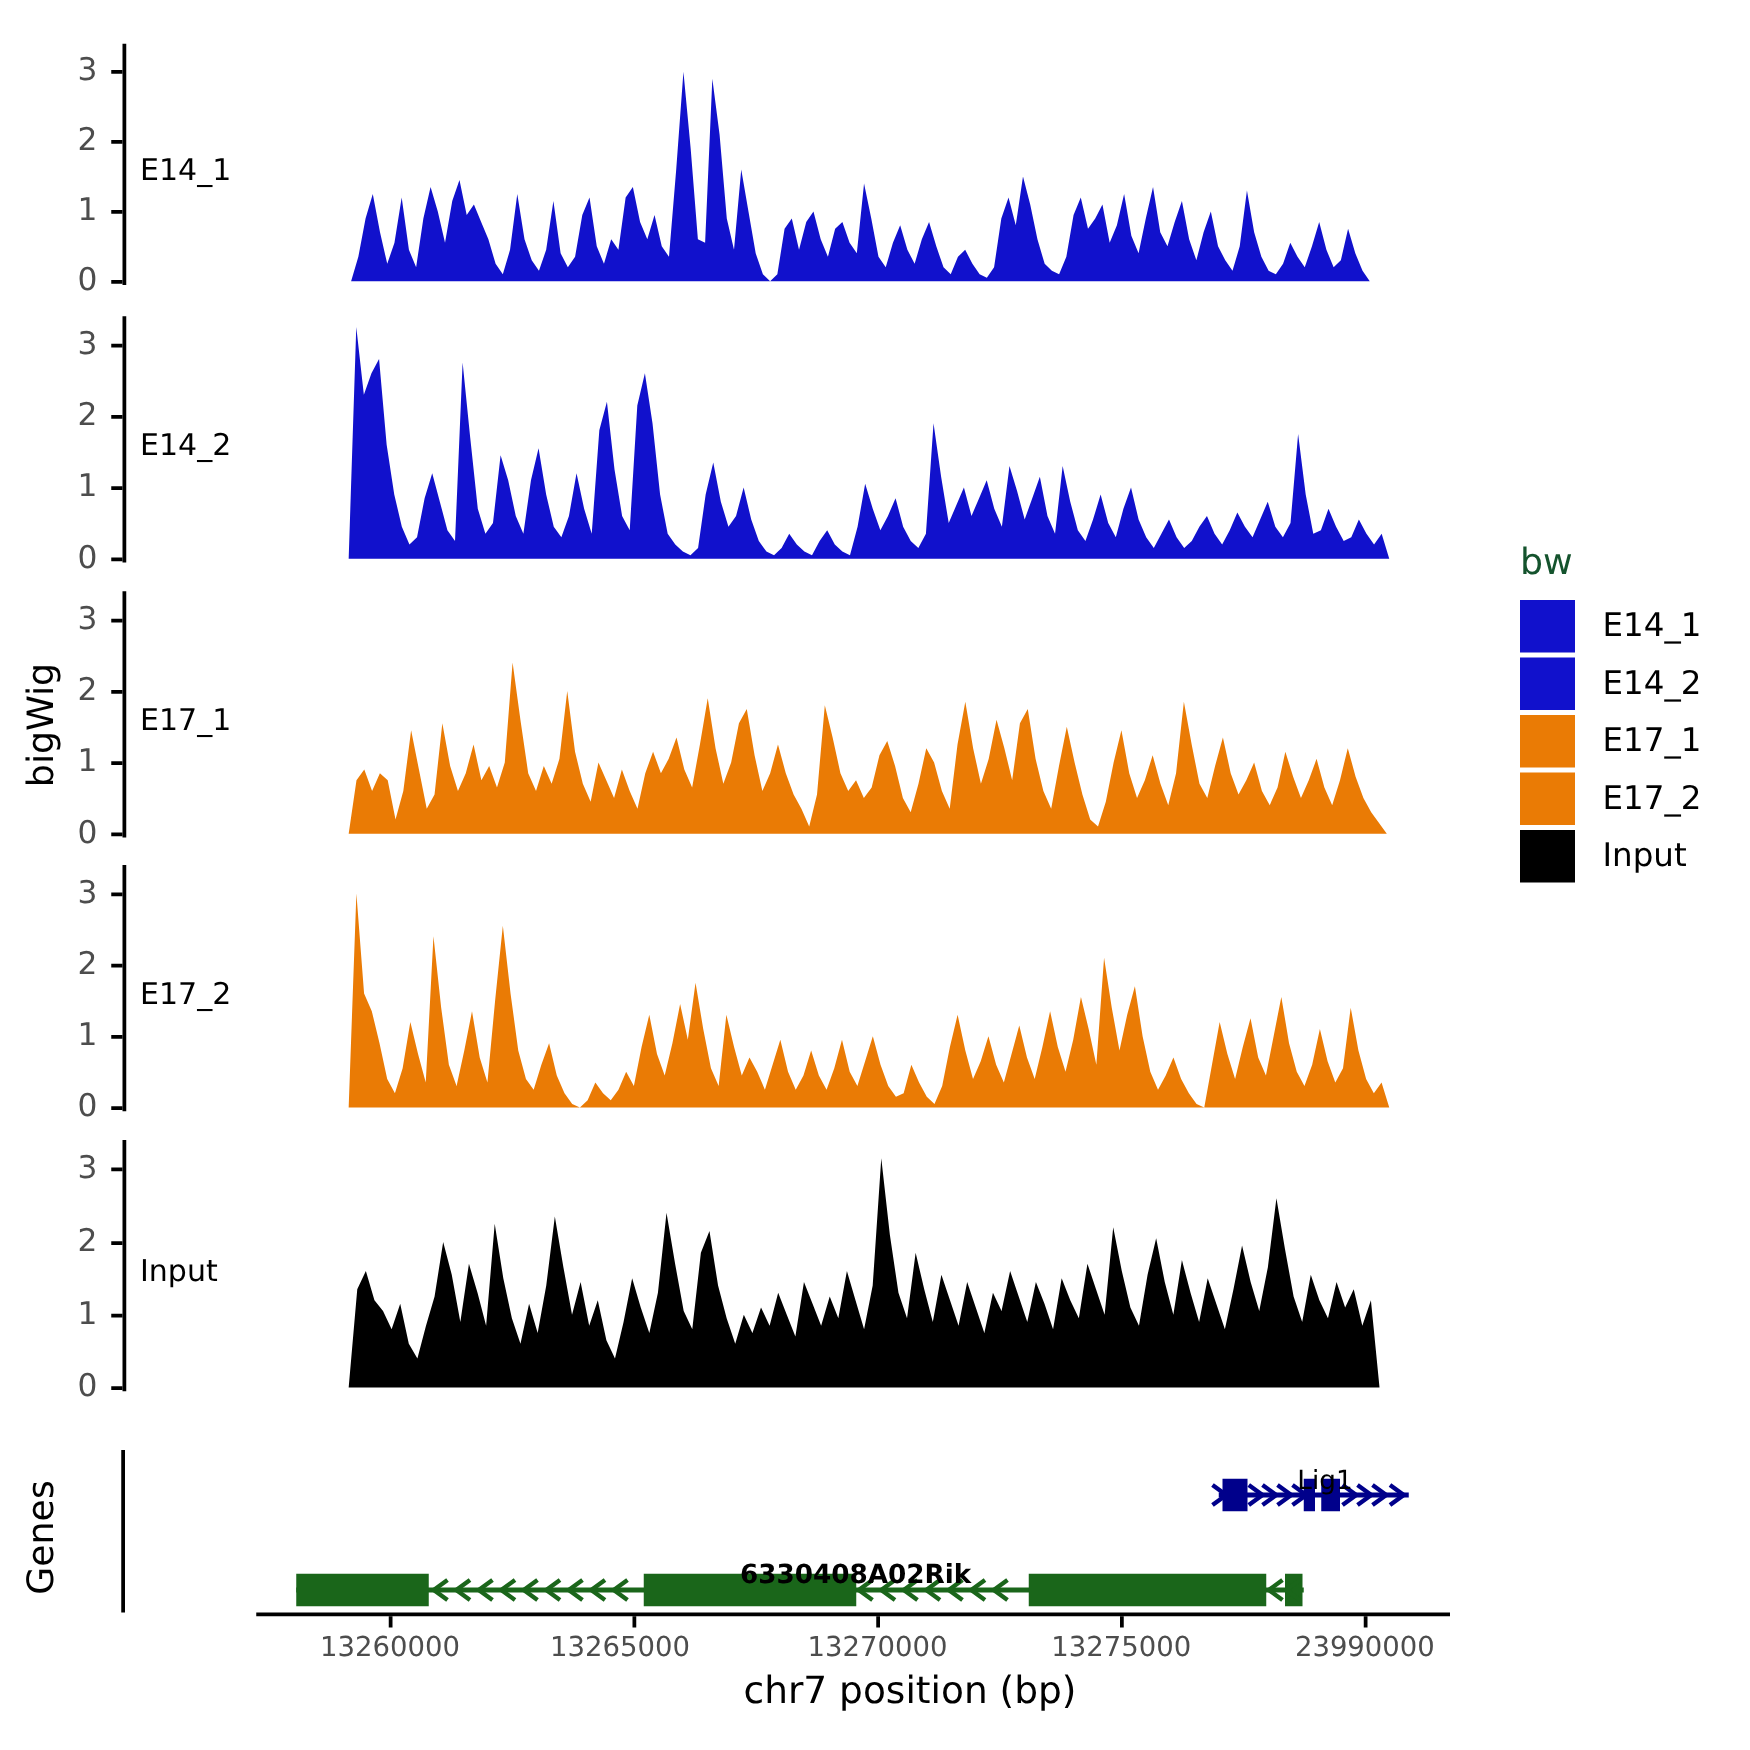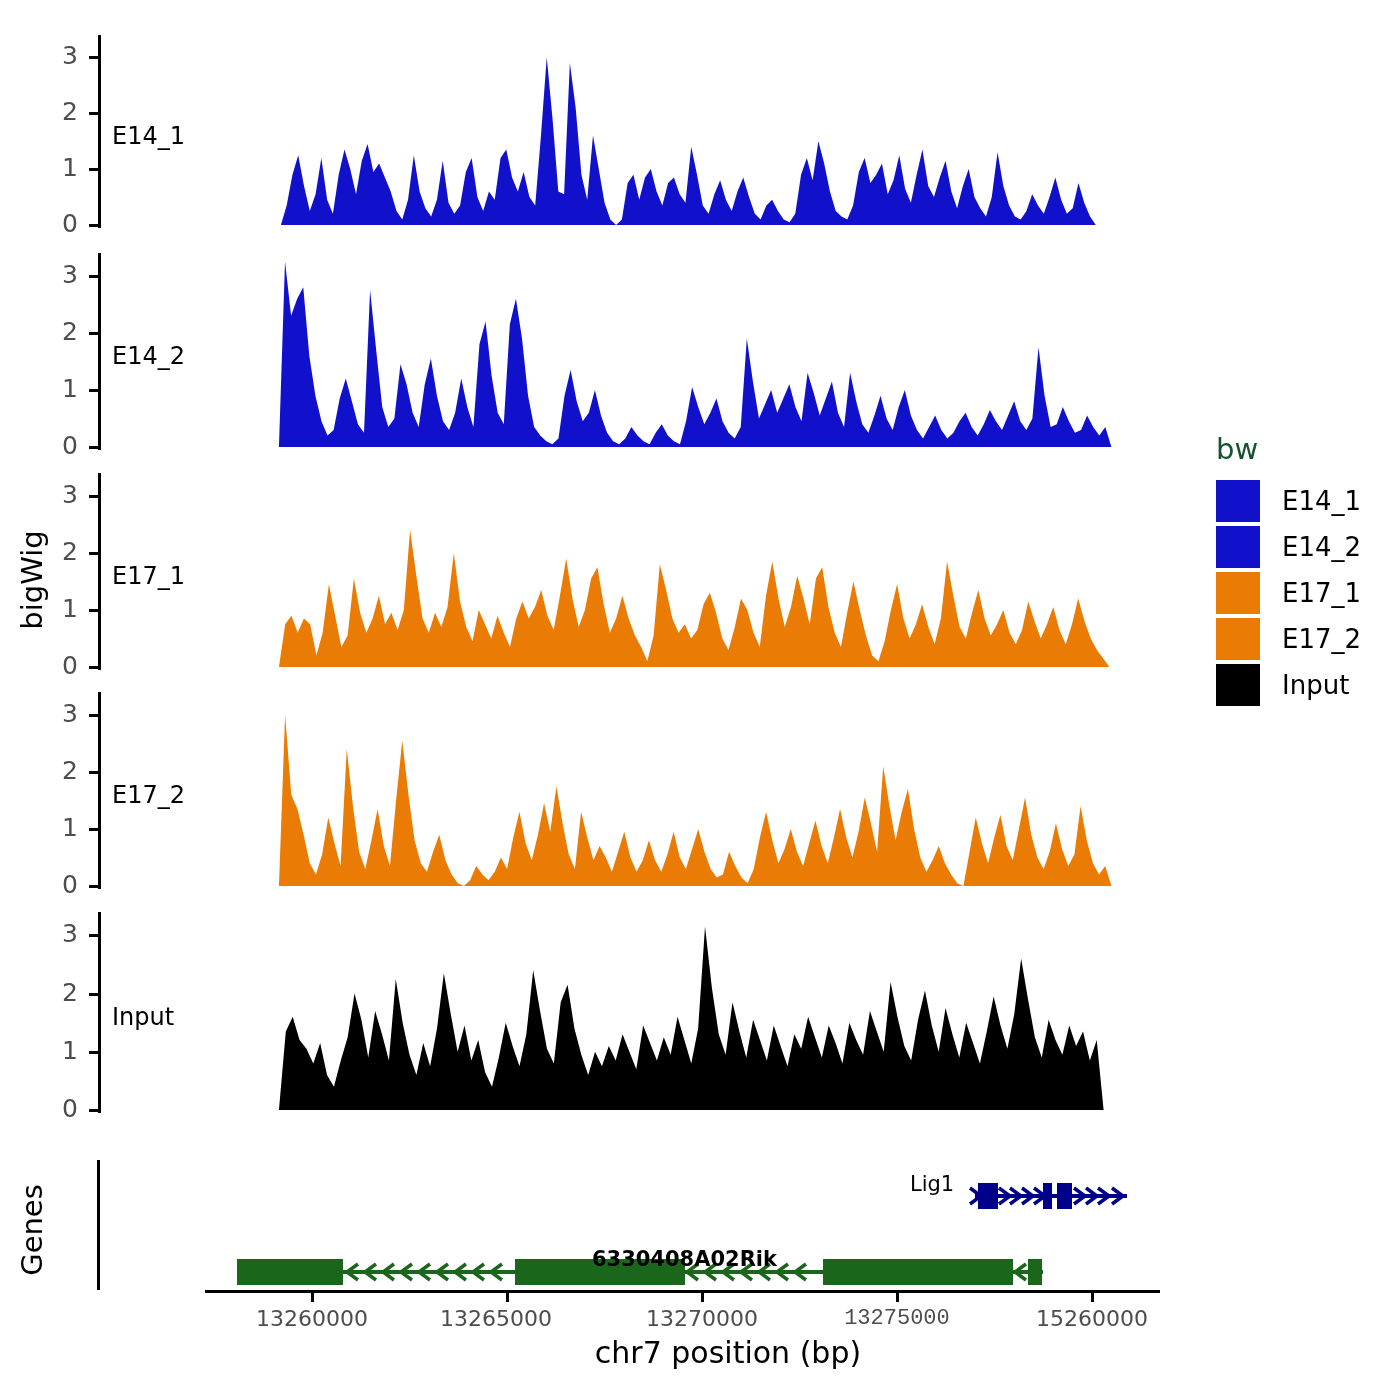--- a/index.html
+++ b/index.html
@@ -145,35 +145,35 @@
 
   <div class="axisline" style="left:205px;top:1290px;width:955px;height:3px;"></div>
   <div id="xticks">
       <div class="tickmark" style="left: 311.083px; top: 1293px; width: 3px; height: 9px;"></div>
       <div class="xtick" style="left: 222.083px; top: 1306px; width: 180px;">13260000</div>
       <div class="tickmark" style="left: 506.039px; top: 1293px; width: 3px; height: 9px;"></div>
       <div class="xtick" style="left: 406px; top: 1306px; width: 180px;">13265000</div>
       <div class="tickmark" style="left: 700.996px; top: 1293px; width: 3px; height: 9px;"></div>
       <div class="xtick" style="left: 611.996px; top: 1306px; width: 180px;">13270000</div>
       <div class="tickmark" style="left: 895.952px; top: 1293px; width: 3px; height: 9px;"></div>
-      <div class="xtick" style="left: 806.952px; top: 1306px; width: 180px; font-family: Liberation Mono, monospace;">13275000</div>
+      <div class="xtick" style="left: 806.952px; top: 1306px; width: 180px;">13275000</div>
       <div class="tickmark" style="left: 1090.91px; top: 1293px; width: 3px; height: 9px;"></div>
-      <div class="xtick" style="left: 1001.91px; top: 1306px; width: 180px;">15260000</div>
+      <div class="xtick" style="left: 1001.91px; top: 1306px; width: 180px;">23990000</div>
     </div>
   <div class="xaxis-title" style="left:0;top:1335px;">chr7 position (bp)</div>
 
   <div class="legend-title" style="left:1216px;top:432px;">bw</div>
   <div id="legend-items">
       <div class="legend-swatch" style="left: 1216px; top: 480px; width: 44px; height: 42px; background: rgb(17, 17, 204);"></div>
       <div class="legend-label" style="left: 1282px; top: 486px;">E14_1</div>
       <div class="legend-swatch" style="left: 1216px; top: 526px; width: 44px; height: 42px; background: rgb(17, 17, 204);"></div>
       <div class="legend-label" style="left: 1282px; top: 532px;">E14_2</div>
       <div class="legend-swatch" style="left: 1216px; top: 572px; width: 44px; height: 42px; background: rgb(234, 123, 5);"></div>
       <div class="legend-label" style="left: 1282px; top: 578px;">E17_1</div>
       <div class="legend-swatch" style="left: 1216px; top: 618px; width: 44px; height: 42px; background: rgb(234, 123, 5);"></div>
       <div class="legend-label" style="left: 1282px; top: 624px;">E17_2</div>
       <div class="legend-swatch" style="left: 1216px; top: 664px; width: 44px; height: 42px; background: rgb(0, 0, 0);"></div>
       <div class="legend-label" style="left: 1282px; top: 670px;">Input</div>
     </div>
 
-<div class="gene-name" style="left: 910px; top: 1172px; width: 300px; text-align: left;">Lig1</div>
+<div class="gene-name" style="left: 910px; top: 1172px; width: 300px; text-align: center;">Lig1</div>
     <div class="gene-name" style="left: 477px; top: 1247px; width: 300px; text-align: right; font-weight: bold;">6330408A02Rik</div>
   </div>
 
 </body></html>

